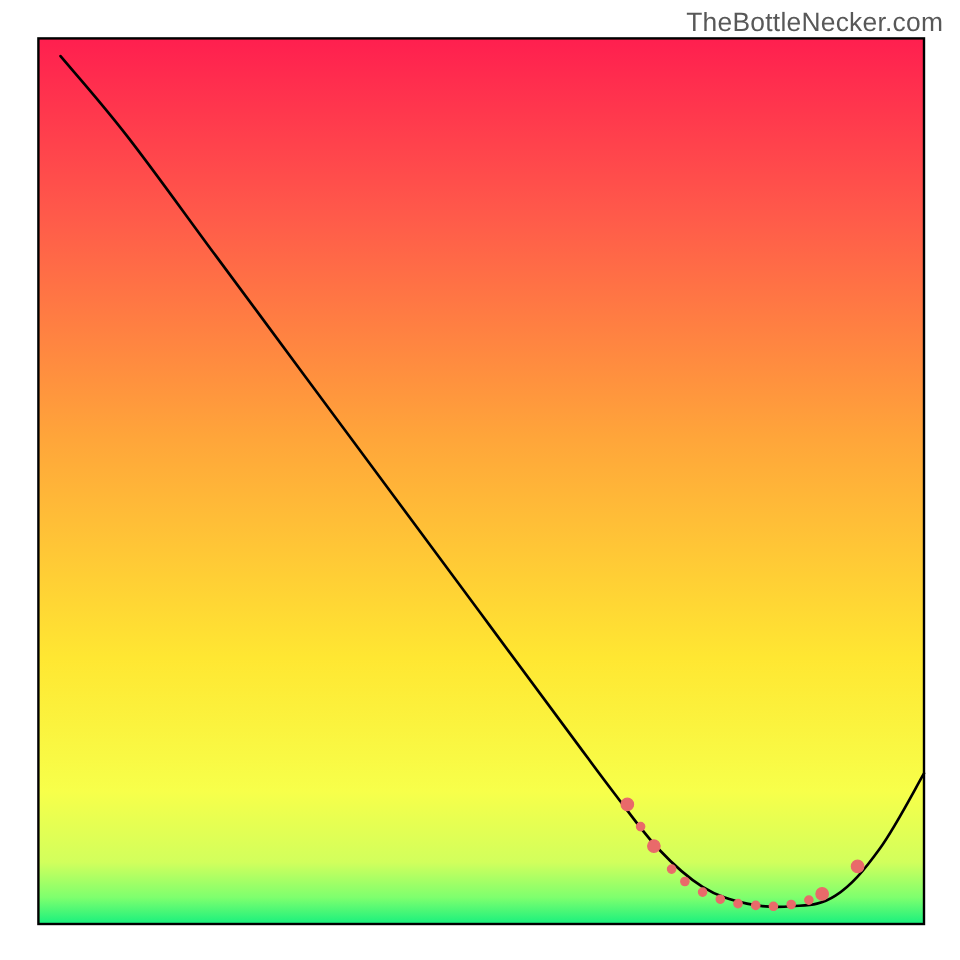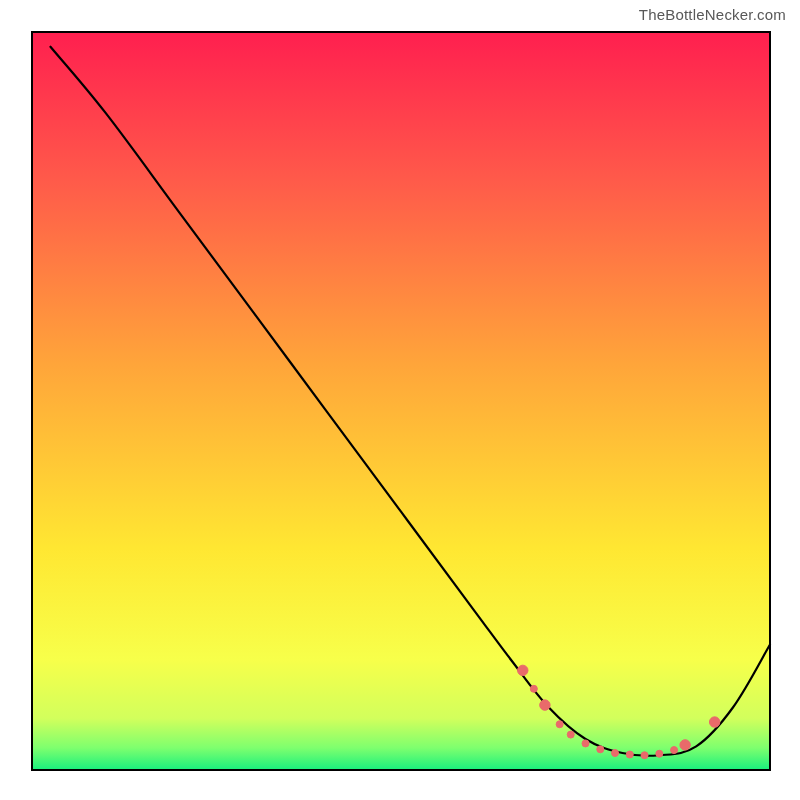--- a/index.html
+++ b/index.html
@@ -13,21 +13,21 @@
   }
   .chart-container {
     position: relative;
     width: 800px;
     height: 800px;
   }
   .attribution {
     position: absolute;
     top: 6px;
     right: 14px;
-    font-size: 15px;
+    font-size: 22px;
     font-weight: 500;
     color: #585858;
     letter-spacing: 0.2px;
     z-index: 20;
   }
   svg.plot {
     position: absolute;
     left: 0;
     top: 0;
     width: 800px;

